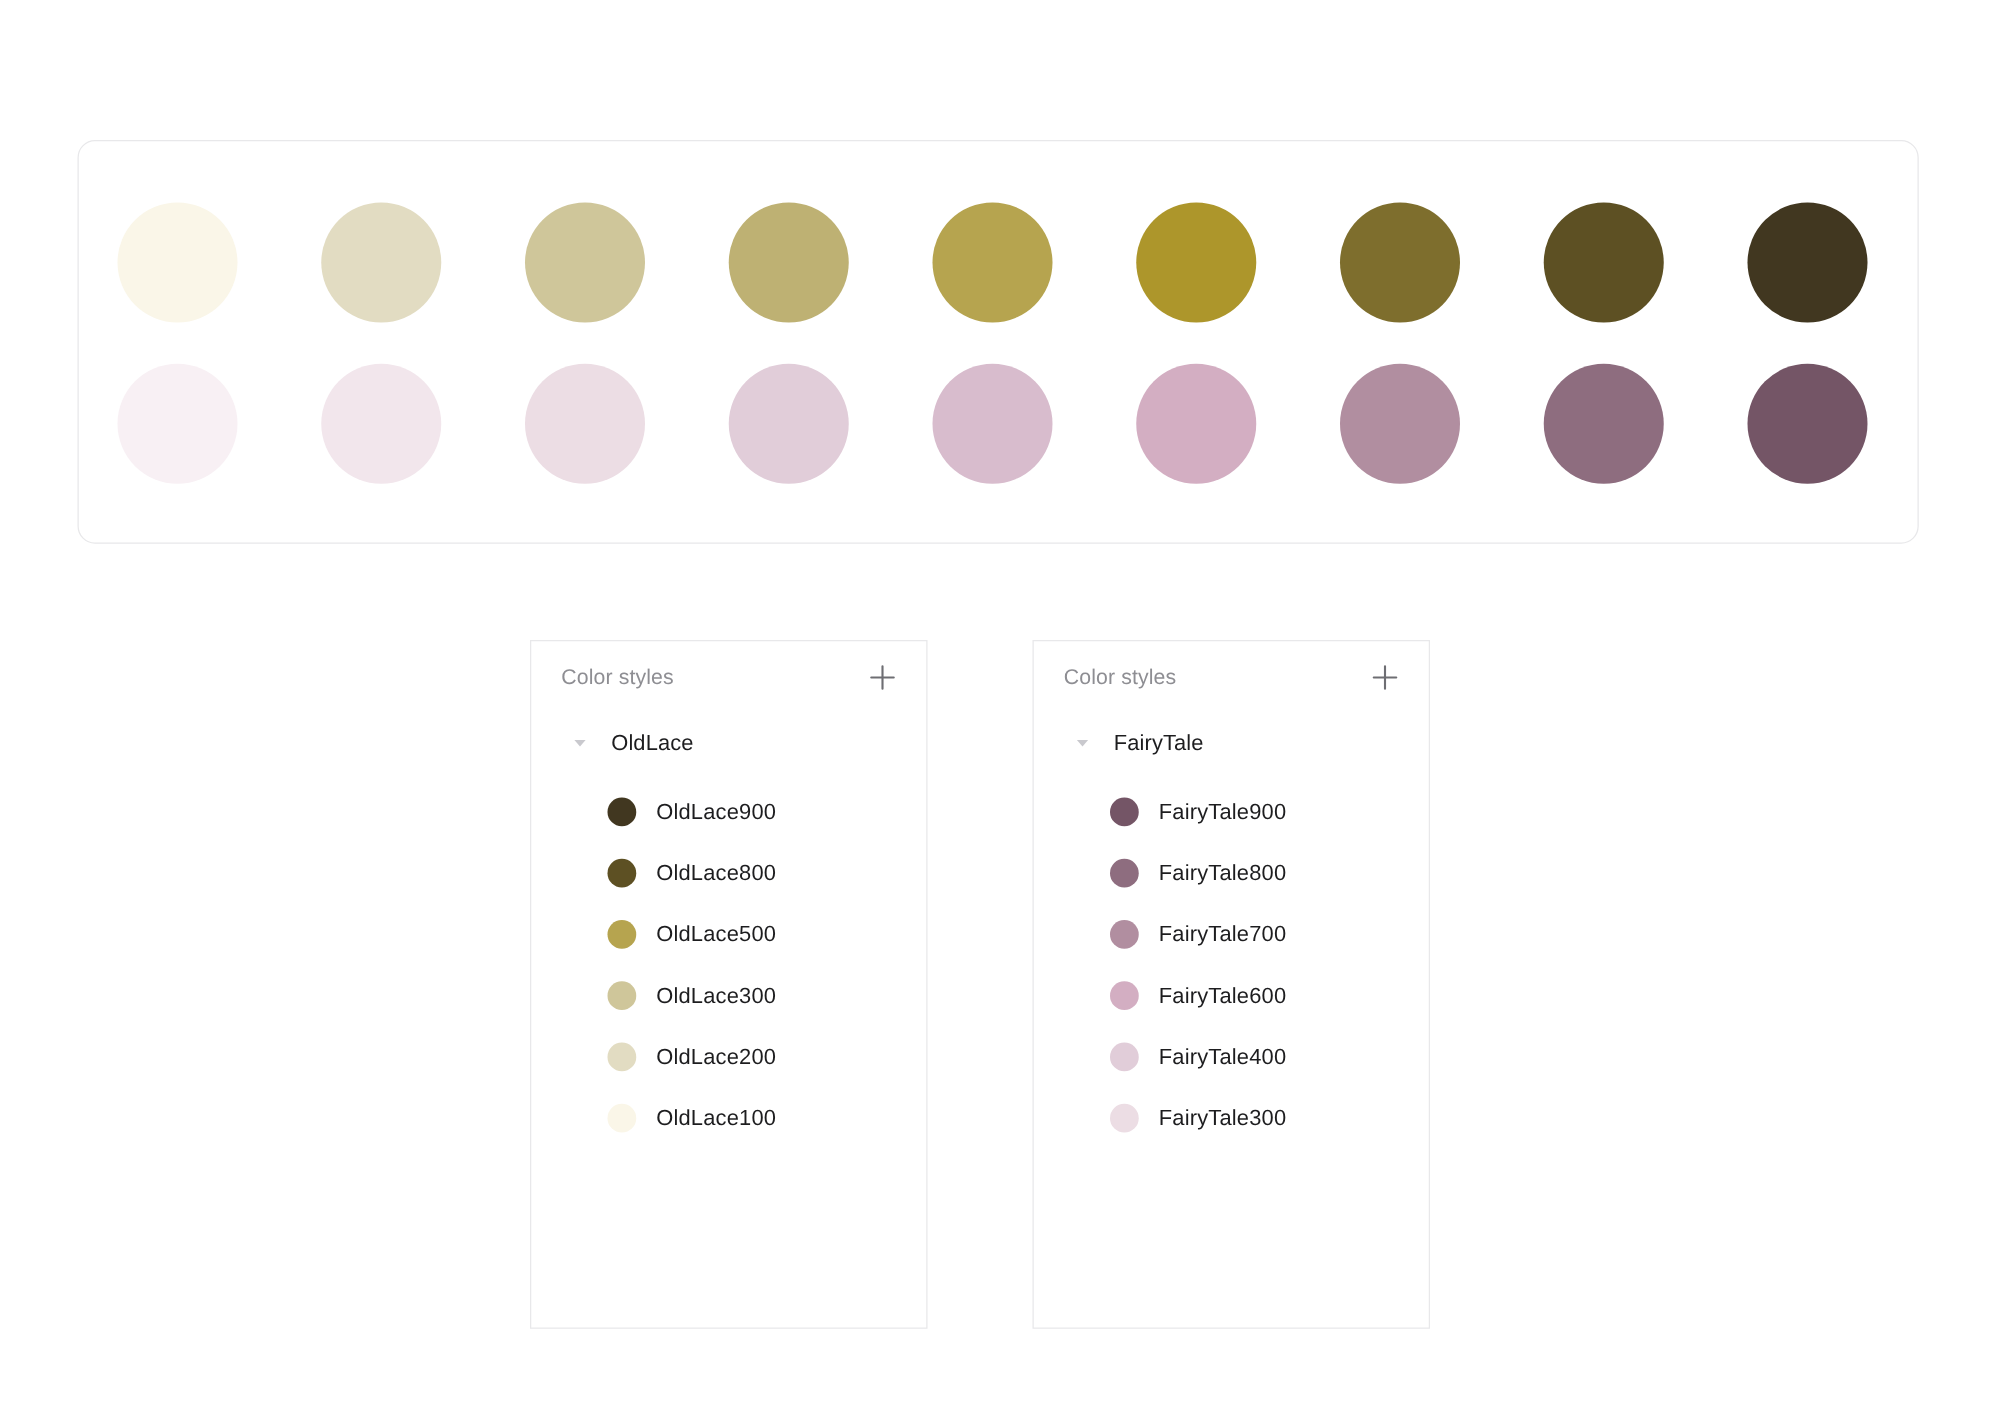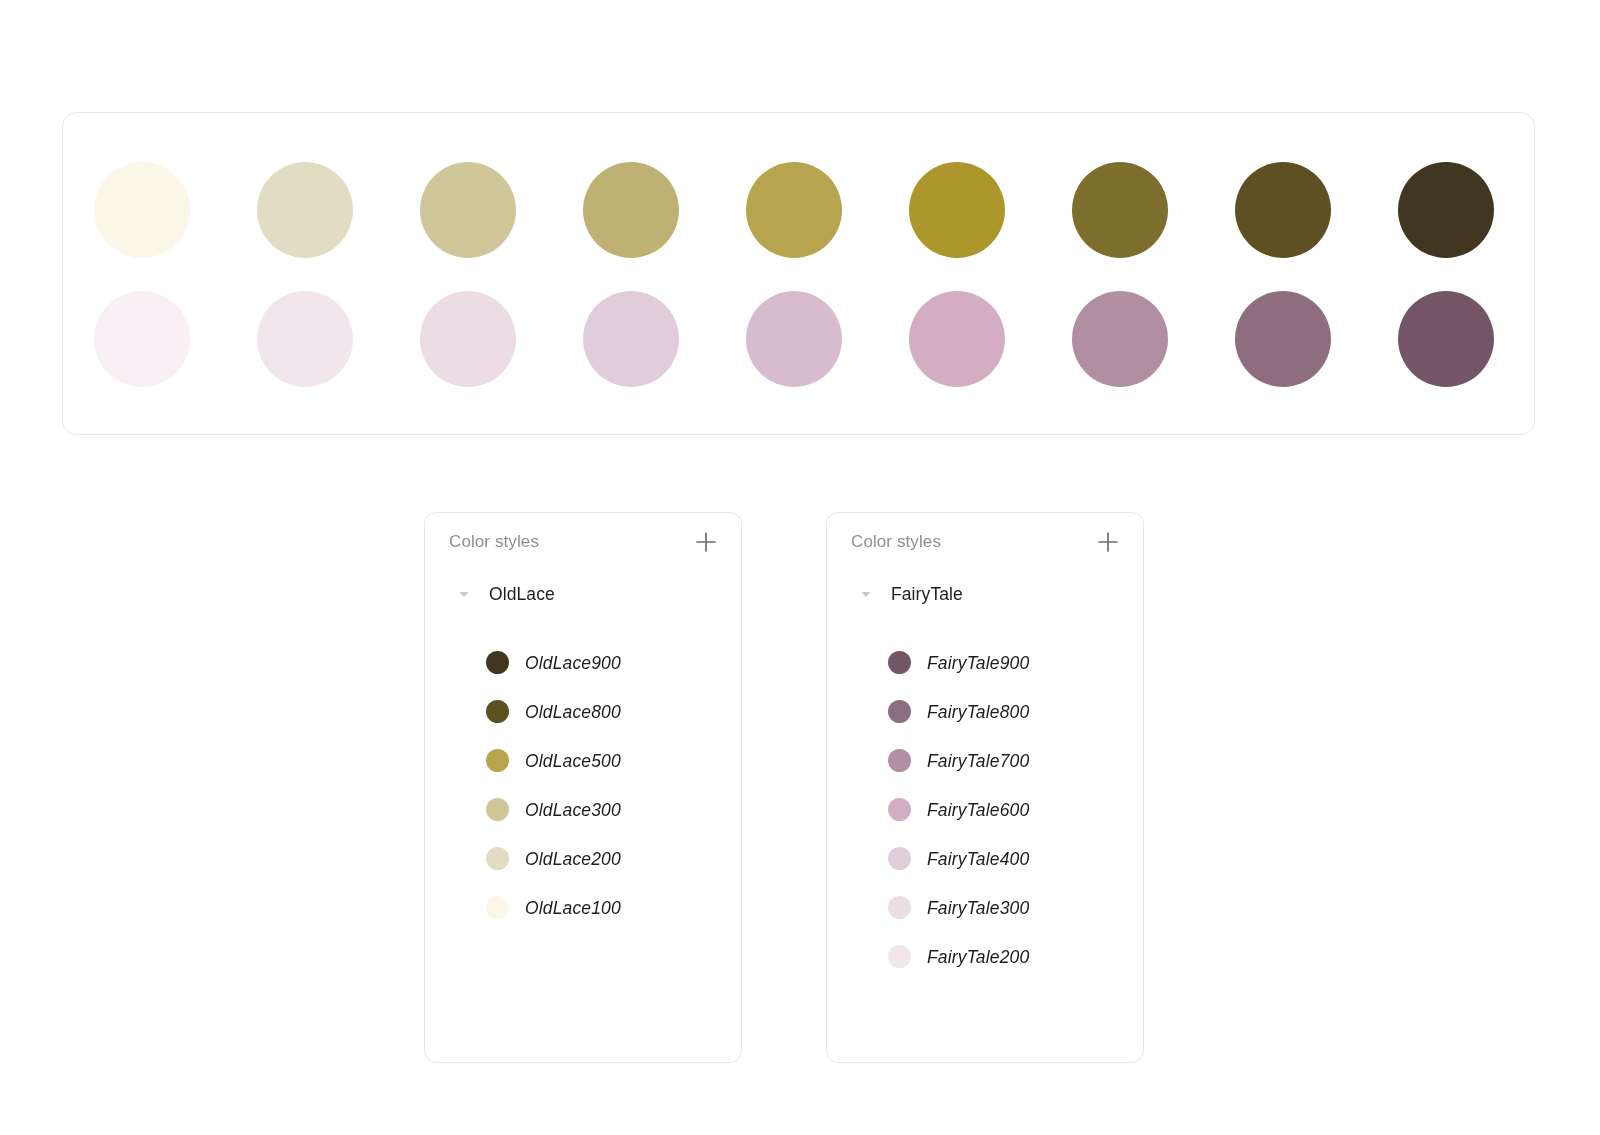--- a/index.html
+++ b/index.html
@@ -45,21 +45,21 @@
     margin-right: 67px;
     flex: 0 0 auto;
   }
 
   
   .styles-panel {
     position: absolute;
     box-sizing: border-box;
     background: #ffffff;
     border: 1px solid #e8e8ea;
-    border-radius: 12px;
+    border-radius: 0;
   }
   #panel-oldlace {
     left: 424px;
     top: 512px;
     width: 318px;
     height: 551px;
   }
   #panel-fairytale {
     left: 826px;
     top: 512px;
@@ -107,24 +107,23 @@
     color: #1d1d1f;
     letter-spacing: .1px;
     text-align: center;
   }
 
   .style-list {
     margin-top: 14px;
   }
   .style-item {
     display: flex;
-    align-items: flex-end;
+    align-items: center;
     height: 49px;
     padding-left: 61px;
-    font-style: italic;
   }
   .style-dot {
     width: 23px;
     height: 23px;
     border-radius: 50%;
     flex: 0 0 auto;
     margin-right: 16px;
   }
   .style-label {
     font-size: 17.5px;
@@ -245,18 +244,14 @@
         <span class="style-label">FairyTale600</span>
       </div>
       <div class="style-item">
         <span class="style-dot" style="background: rgb(225, 205, 217);"></span>
         <span class="style-label">FairyTale400</span>
       </div>
       <div class="style-item">
         <span class="style-dot" style="background: rgb(236, 221, 228);"></span>
         <span class="style-label">FairyTale300</span>
       </div>
-      <div class="style-item">
-        <span class="style-dot" style="background: rgb(242, 230, 236);"></span>
-        <span class="style-label">FairyTale200</span>
-      </div>
     </div>
 </div>
 
 </body></html>

